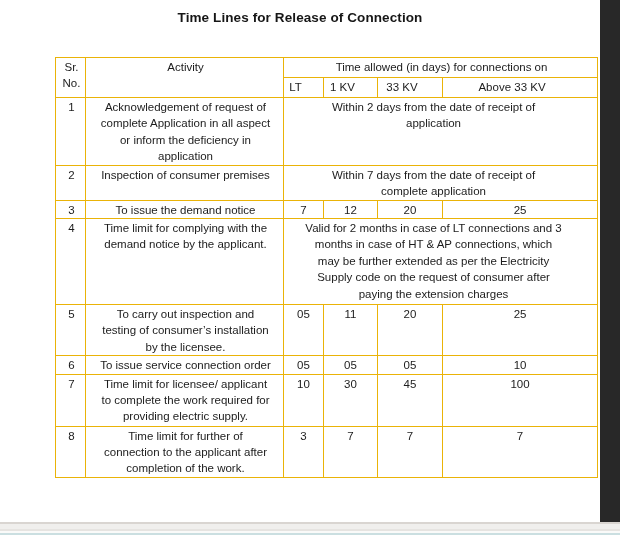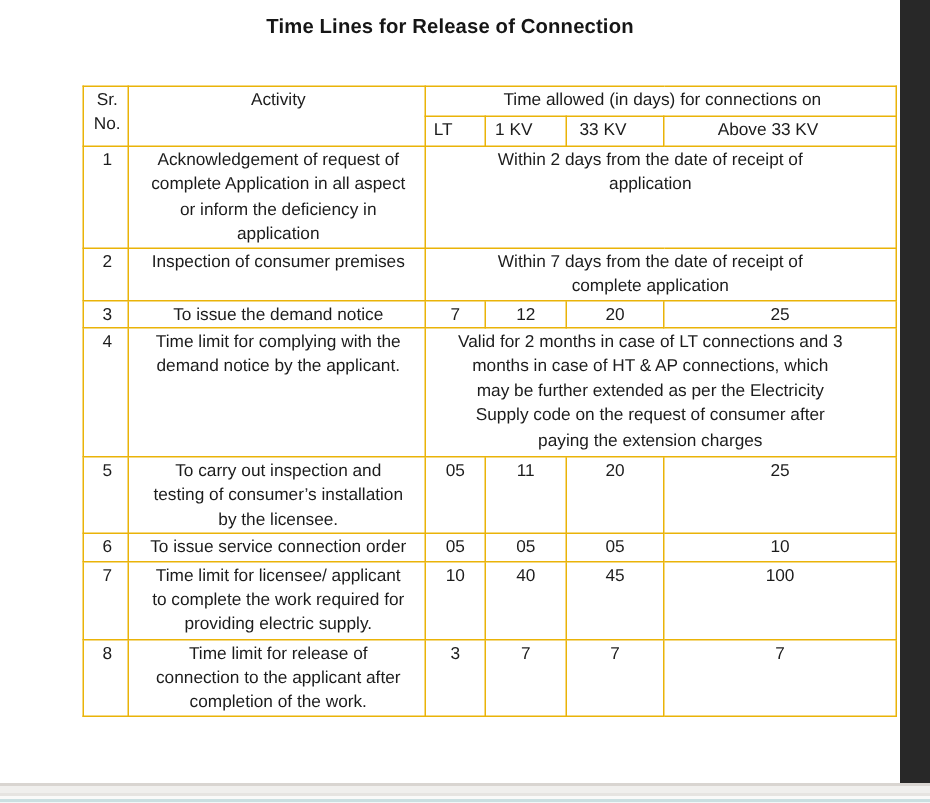--- a/index.html
+++ b/index.html
@@ -149,28 +149,28 @@
       <td class="val-cell">05</td>
       <td class="val-cell">10</td>
     </tr>
 
     <tr style="height:52px">
       <td class="sr-cell">7</td>
       <td class="act-cell pre">Time limit for licensee/ applicant
 to complete the work required for
 providing electric supply.</td>
       <td class="val-cell">10</td>
-      <td class="val-cell">40</td>
+      <td class="val-cell">30</td>
       <td class="val-cell">45</td>
       <td class="val-cell">100</td>
     </tr>
 
     <tr style="height:50px">
       <td class="sr-cell">8</td>
-      <td class="act-cell pre">Time limit for release of
+      <td class="act-cell pre">Time limit for further of
 connection to the applicant after
 completion of the work.</td>
       <td class="val-cell">3</td>
       <td class="val-cell">7</td>
       <td class="val-cell">7</td>
       <td class="val-cell">7</td>
     </tr>
   </tbody>
     </table>
 

